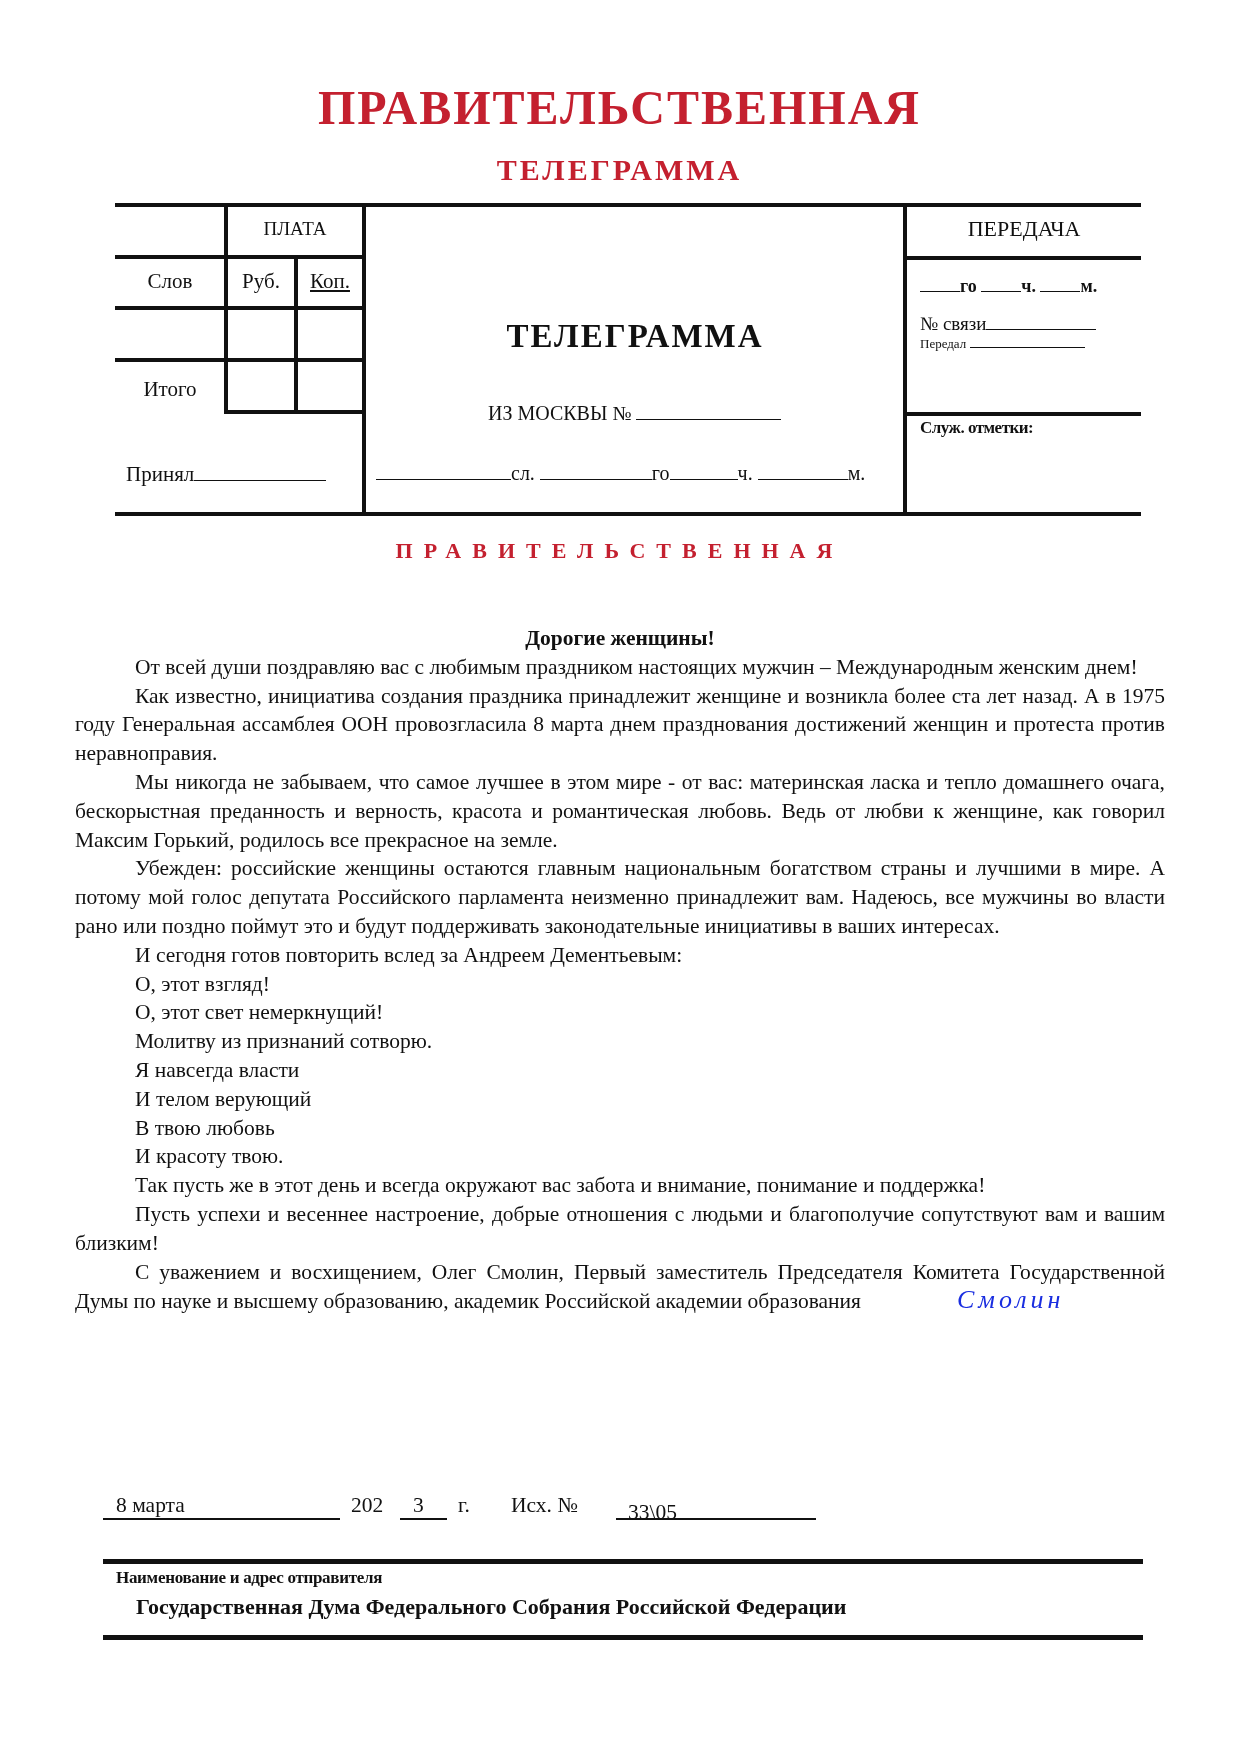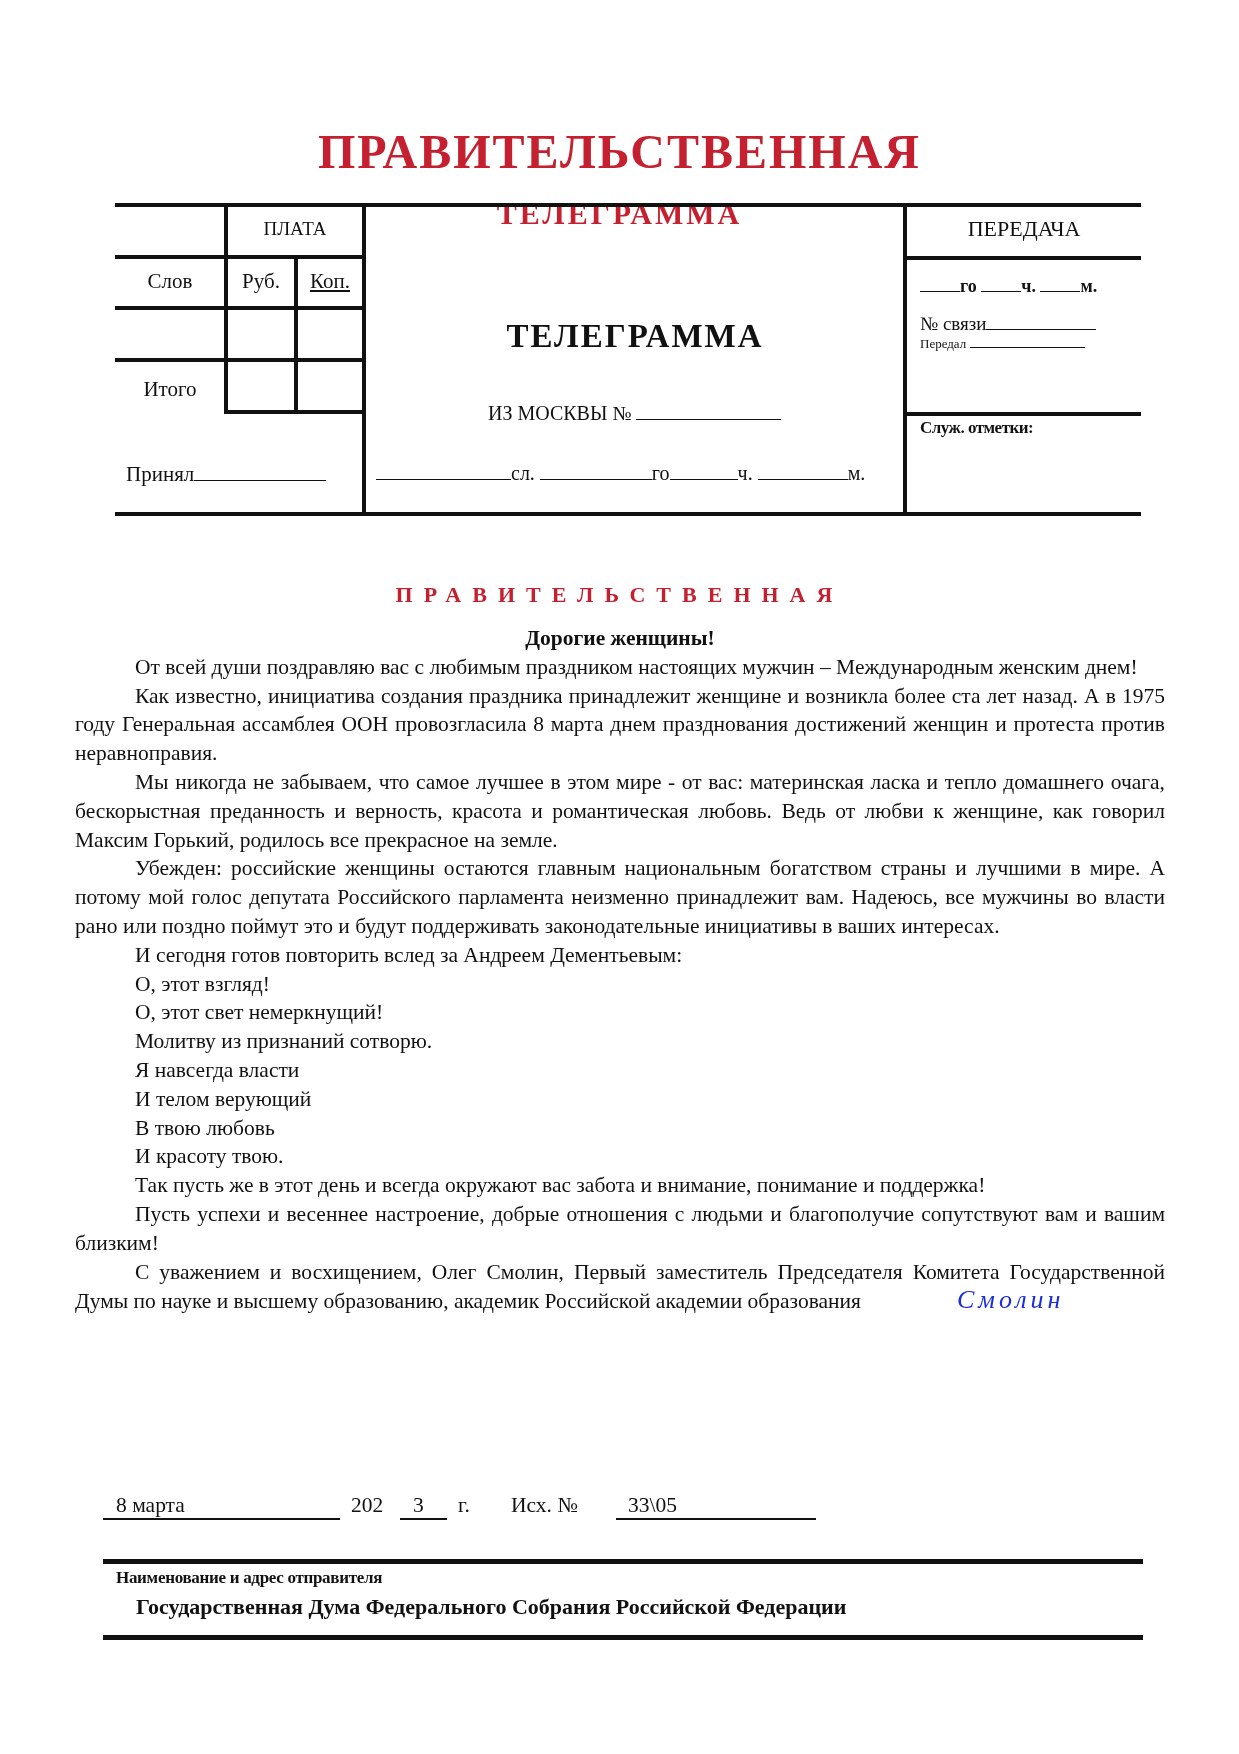--- a/index.html
+++ b/index.html
@@ -1,19 +1,19 @@
 <!DOCTYPE html>
 <html><head>
 <meta charset="utf-8">
 <style>
   html, body { margin: 0; padding: 0; background: #ffffff; }
   body { width: 1239px; height: 1754px; position: relative; overflow: hidden;
          font-family: "Liberation Serif", "DejaVu Serif", serif; color: #111; }
   .abs { position: absolute; }
-  .red { color: #c4202f; margin-top: 44px; }
+  .red { color: #c4202f; }
   .title-main { left: 0; width: 1239px; top: 80px; text-align: center; font-weight: bold;
                 font-size: 48px; letter-spacing: 2px; }
   .title-sub { left: 0; width: 1239px; top: 153px; text-align: center; font-weight: bold;
                font-size: 30px; letter-spacing: 3px; }
   .hline { position: absolute; background: #111; height: 4px; }
   .vline { position: absolute; background: #111; width: 4px; }
   .cell-text { position: absolute; font-size: 21px; text-align: center; }
   .form-label { position: absolute; font-size: 20px; white-space: nowrap; }
   .tele-center { position: absolute; left: 365px; width: 540px; top: 318px; text-align: center;
                  font-weight: bold; font-size: 33px; letter-spacing: 2px; }
@@ -115,21 +115,21 @@
 </div>
 
 <div>
   <div class="footer-row" style="left:116px;">8 марта</div>
   <div class="uline" style="left:103px; top:1518px; width:237px;"></div>
   <div class="footer-row" style="left:351px;">202</div>
   <div class="footer-row" style="left:413px;">3</div>
   <div class="uline" style="left:400px; top:1518px; width:47px;"></div>
   <div class="footer-row" style="left:458px;">г.</div>
   <div class="footer-row" style="left:511px;">Исх. №</div>
-  <div class="footer-row" style="left:628px;">33\05</div>
+  <div class="footer-row" style="left:628px;margin-top:7px;">33\05</div>
   <div class="uline" style="left:616px; top:1518px; width:200px;"></div>
 </div>
 
 <div>
   <div class="hline" style="left:103px; top:1559px; width:1040px; height:5px;"></div>
   <div class="sender-label" style="top:1568px;">Наименование и адрес отправителя</div>
   <div class="sender-name" style="top:1594px;">Государственная Дума Федерального Собрания Российской Федерации</div>
   <div class="hline" style="left:103px; top:1635px; width:1040px; height:5px;"></div>
 </div>
 

